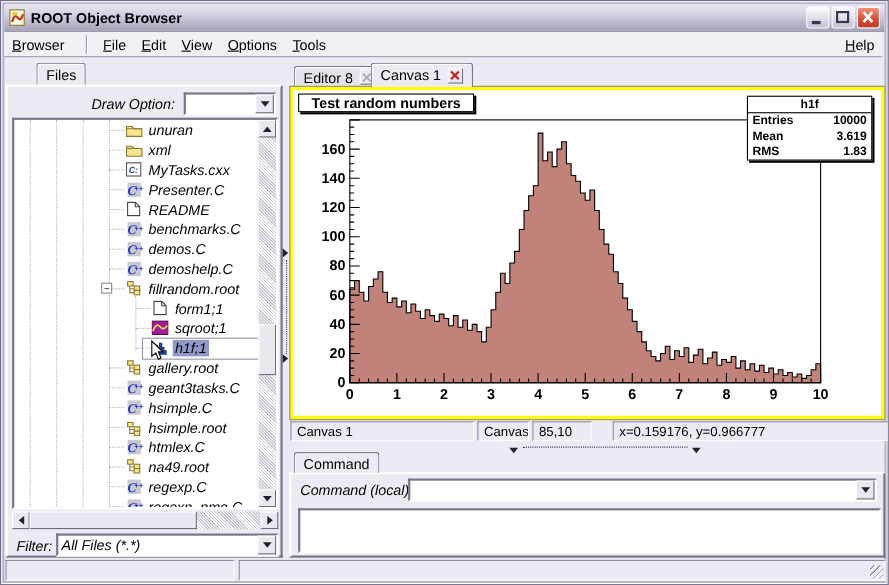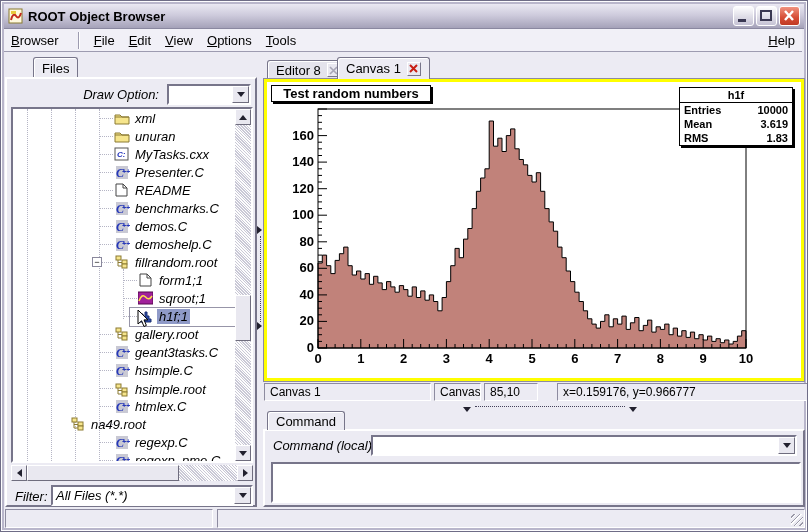--- a/index.html
+++ b/index.html
@@ -150,31 +150,31 @@
         <div class="vguide" style="left:86px;"></div>
         <div class="vguide" style="left:110px;top:160px;bottom:auto;height:50px;"></div>
       <div class="tree-row" style="padding-left: 100px;">
             <span class="connector" style="left:86px"></span>
             <span class="ticon">
               <svg width="16" height="13">
                 <path d="M1 3 L6 3 L8 5 L15 5 L15 12 L1 12 Z" fill="#F6E58C" stroke="#8B7A33"></path>
                 <path d="M1 5 L15 5" stroke="#8B7A33"></path>
               </svg>
             </span>
-            <span class="tlabel">xml</span>
+            <span class="tlabel">unuran</span>
           </div>
           <div class="tree-row" style="padding-left: 100px;">
             <span class="connector" style="left:86px"></span>
             <span class="ticon">
               <svg width="16" height="13">
                 <path d="M1 3 L6 3 L8 5 L15 5 L15 12 L1 12 Z" fill="#F6E58C" stroke="#8B7A33"></path>
                 <path d="M1 5 L15 5" stroke="#8B7A33"></path>
               </svg>
             </span>
-            <span class="tlabel">unuran</span>
+            <span class="tlabel">xml</span>
           </div>
           <div class="tree-row" style="padding-left: 100px;">
             <span class="connector" style="left:86px"></span>
             <span class="ticon">
               <svg width="15" height="14">
                 <rect x="1" y="1" width="13" height="12" fill="#FFF" stroke="#555"></rect>
                 <text x="3" y="10" font-size="8" font-weight="bold" fill="#2233BB" font-family="Liberation Sans,sans-serif">C:</text>
               </svg>
             </span>
             <span class="tlabel">MyTasks.cxx</span>
@@ -325,21 +325,21 @@
             <span class="connector" style="left:86px"></span>
             <span class="ticon">
               <svg width="16" height="15">
                 <rect x="2" y="1" width="12" height="13" fill="#C9C9D4"></rect>
                 <text x="2" y="12" font-size="12" font-weight="bold" fill="#2638B8" font-family="Liberation Serif,serif">C</text>
                 <text x="8" y="9" font-size="7" font-weight="bold" fill="#2638B8">++</text>
               </svg>
             </span>
             <span class="tlabel">htmlex.C</span>
           </div>
-          <div class="tree-row" style="padding-left: 56px;">
+          <div class="tree-row" style="padding-left: 100px;">
             <span class="connector" style="left:86px"></span>
             <span class="ticon">
               <svg width="16" height="14">
                 <path d="M4 5 V11 H8 M4 7.5 H8" stroke="#8B7A33" fill="none"></path>
                 <rect x="2" y="1" width="5" height="4" fill="#F6E58C" stroke="#8B7A33"></rect>
                 <rect x="8" y="5" width="5" height="4" fill="#F6E58C" stroke="#8B7A33"></rect>
                 <rect x="8" y="9" width="5" height="4" fill="#F6E58C" stroke="#8B7A33"></rect>
               </svg>
             </span>
             <span class="tlabel">na49.root</span>

